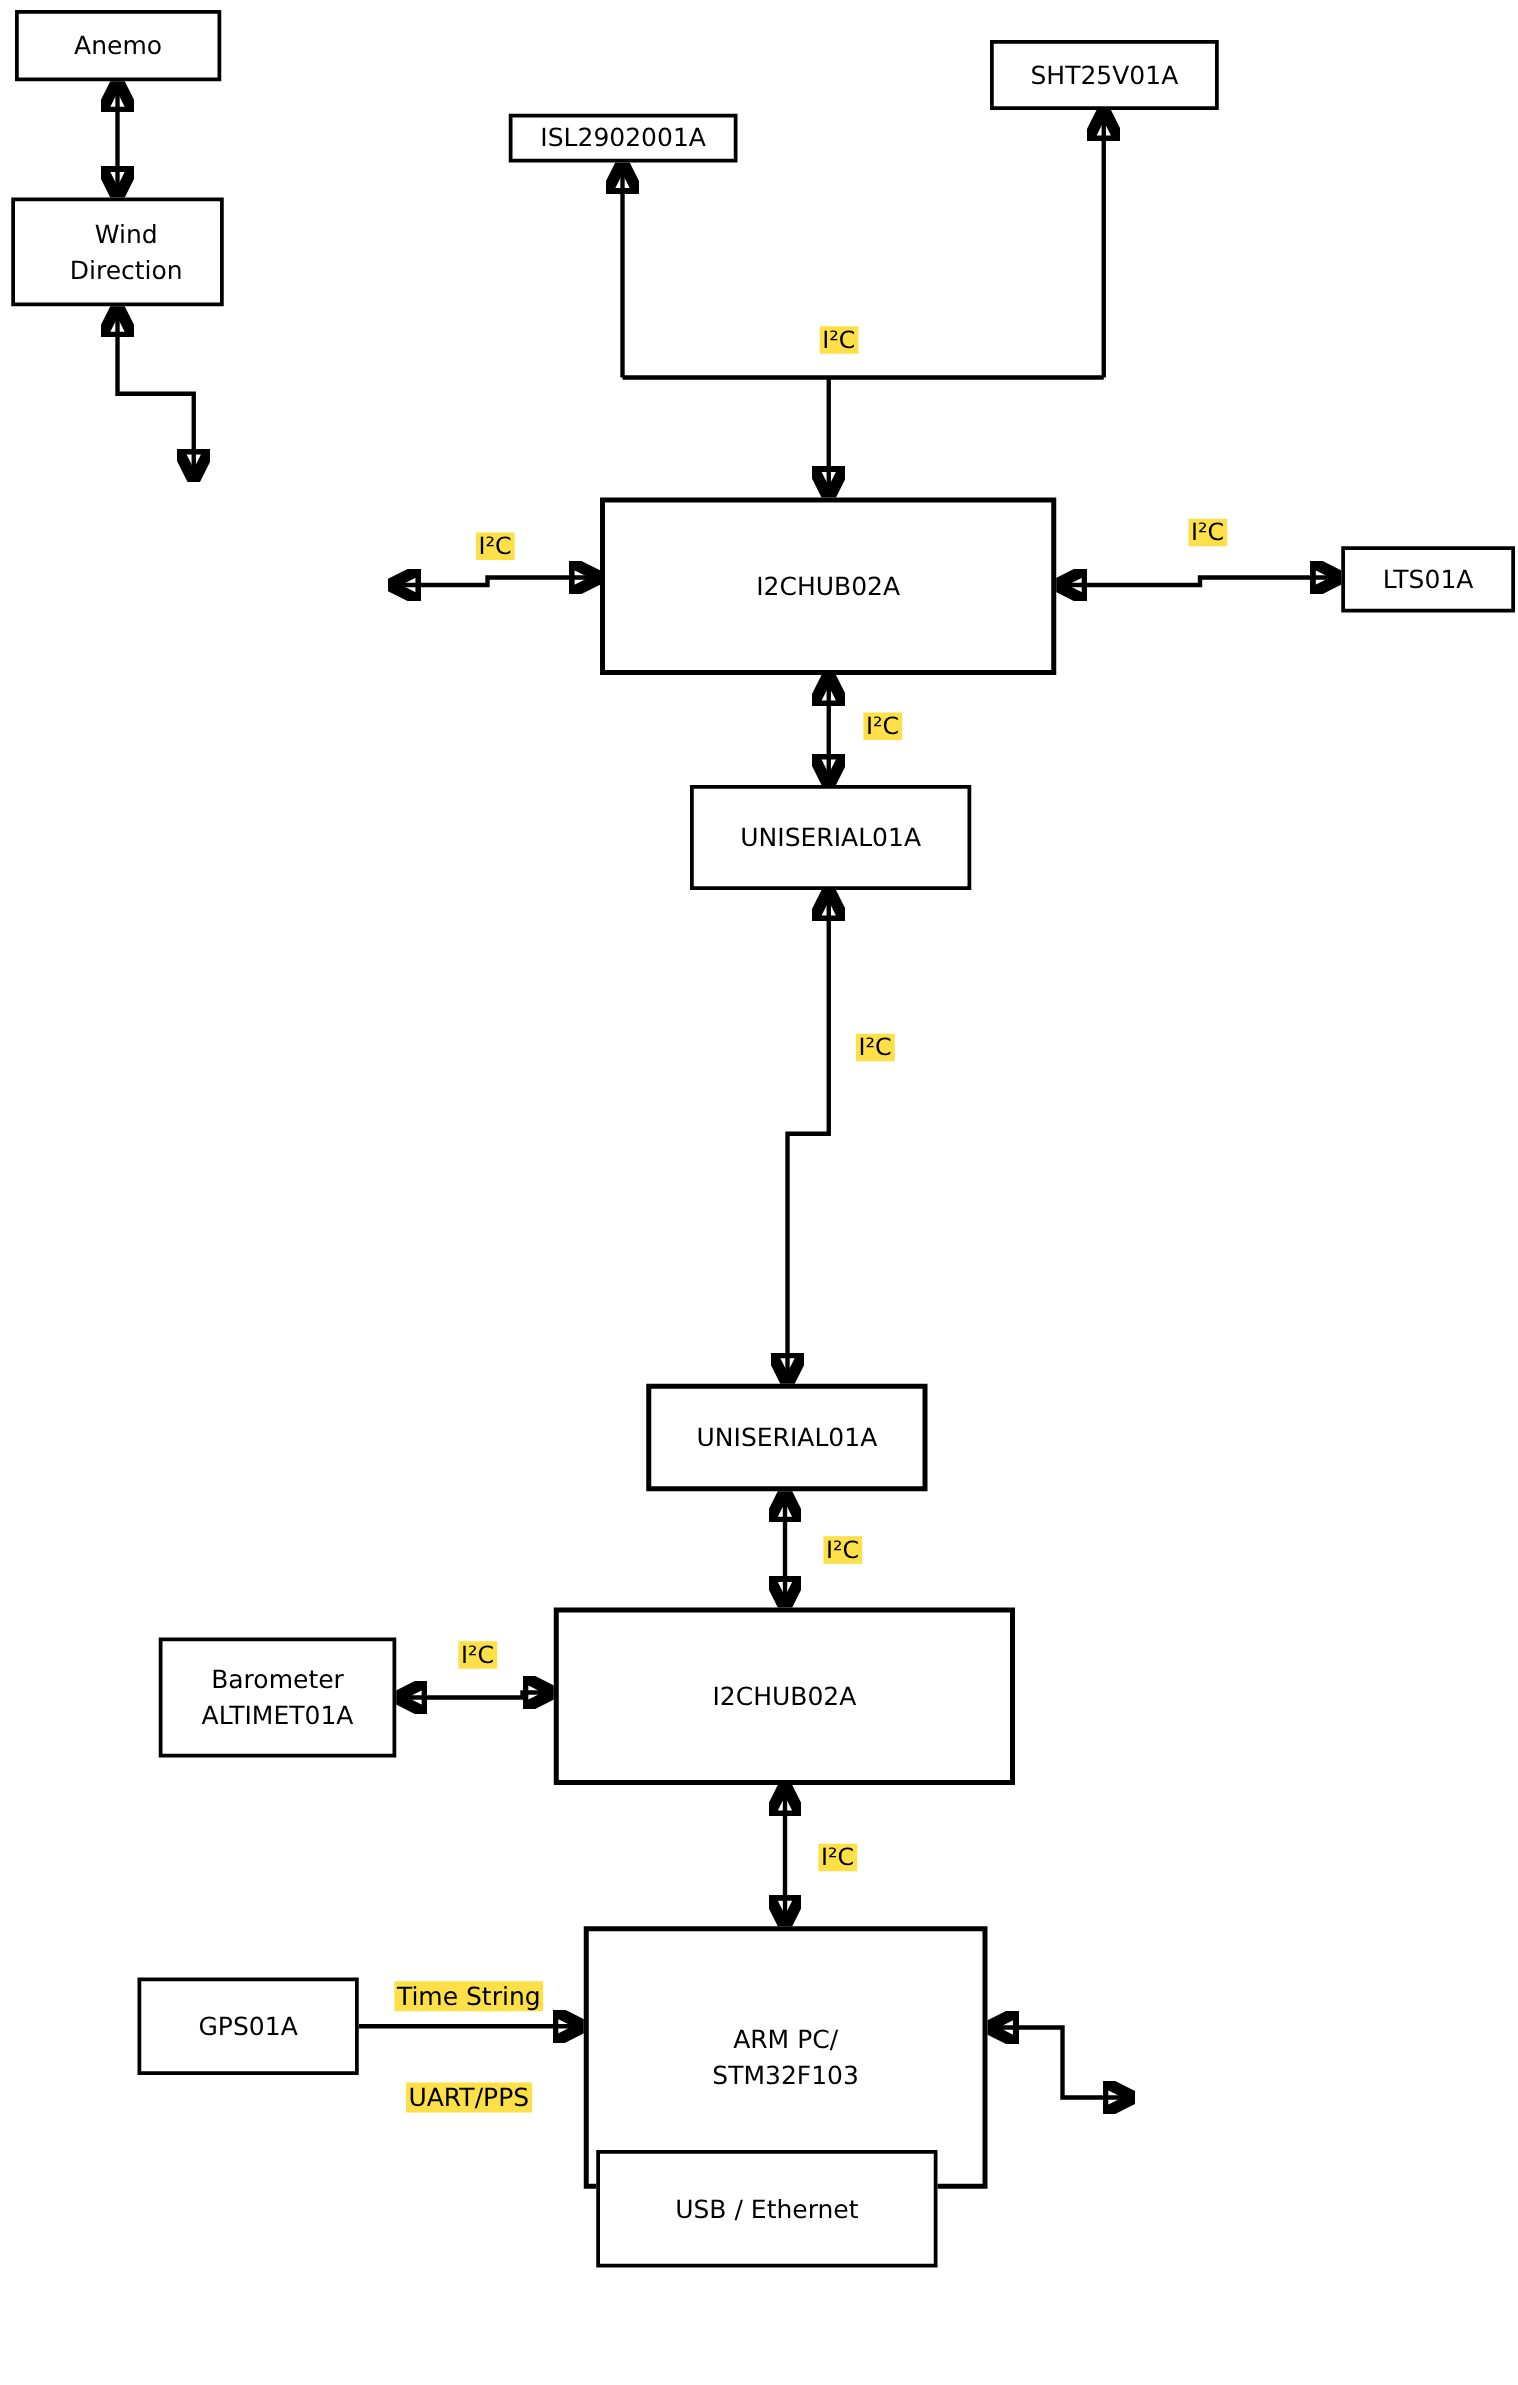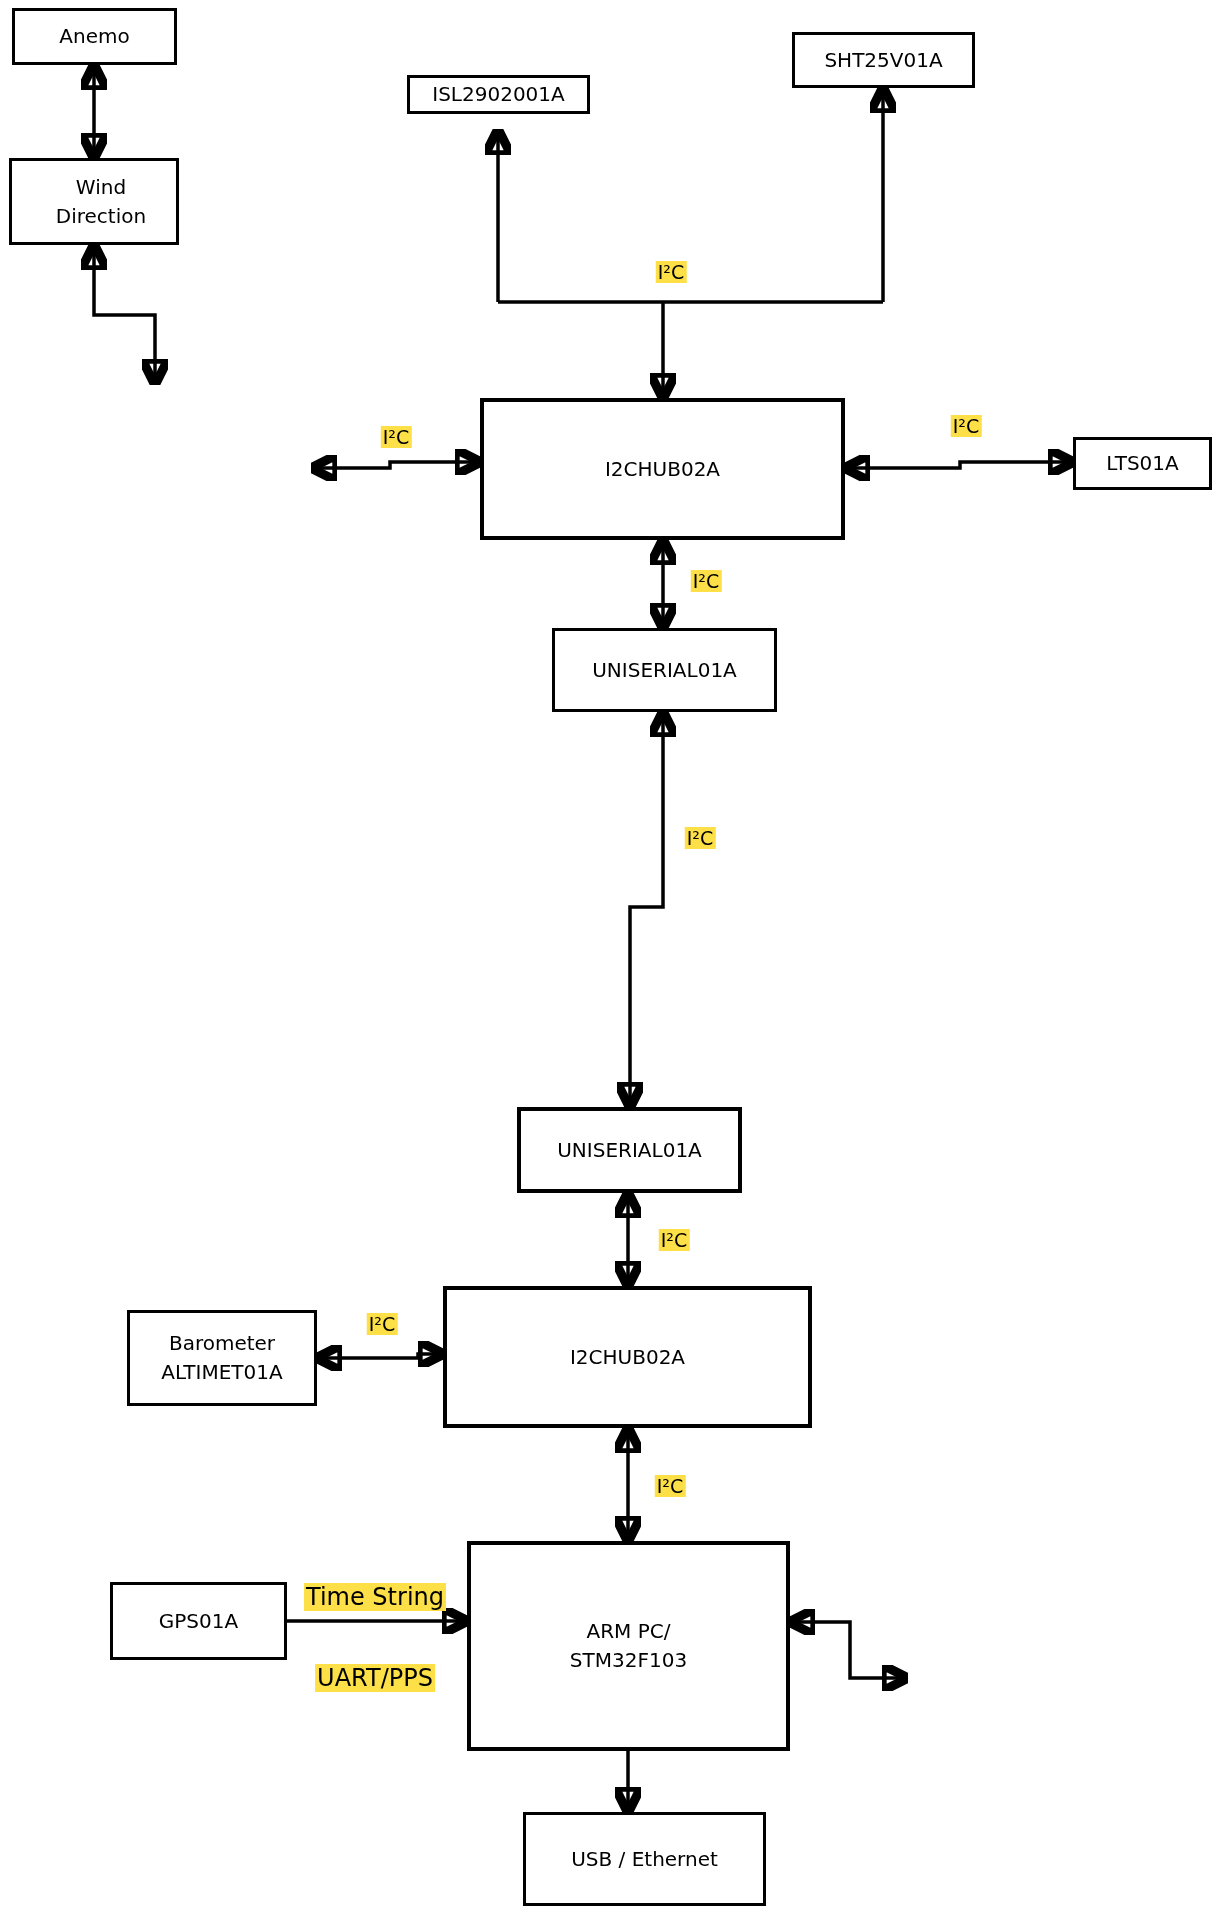--- a/index.html
+++ b/index.html
@@ -29,21 +29,21 @@
   }
   .box.thick{border-width:4px;}
   .elabel{
     position:absolute;
     transform:translate(-50%,-50%);
     font-size:19px;
     white-space:nowrap;
     background:#fde047;
     padding:0 2px;
   }
-  .elabel.big{font-size:24px;}
+  .elabel.big{font-size:20px;}
 </style>
 </head>
 <body>
 
 <div id="canvas">
 
   <svg id="wires" xmlns="http://www.w3.org/2000/svg" viewBox="0 0 1214 1908">
     <defs>
       <marker id="ah" viewBox="0 0 10 10" refX="9.5" refY="5" markerWidth="7.5" markerHeight="7.5" orient="auto-start-reverse">
         <path d="M0,0 L10,5 L0,10 z" fill="#000" stroke="none"></path>
@@ -70,21 +70,21 @@
   <div class="box" style="left:12px;top:8px;width:165px;height:57px;">
     <span>Anemo</span>
   </div>
 
   <div class="box" style="left:9px;top:158px;width:170px;height:87px;padding-left:14px;">
     <span>Wind</span>
     <span>Direction</span>
   </div>
 
 
-  <div class="box" style="left:407px;top:75px;width:183px;height:39px;">
+  <div class="box" style="left:407px;top:91px;width:183px;height:39px;">
     <span>ISL2902001A</span>
   </div>
 
   <div class="box" style="left:792px;top:32px;width:183px;height:56px;">
     <span>SHT25V01A</span>
   </div>
 
   <div class="box thick" style="left:480px;top:398px;width:365px;height:142px;">
     <span>I2CHUB02A</span>
   </div>
@@ -113,21 +113,21 @@
   <div class="box thick" style="left:467px;top:1541px;width:323px;height:210px;">
     <span>ARM PC/</span>
     <span>STM32F103</span>
   </div>
 
   <div class="box" style="left:110px;top:1582px;width:177px;height:78px;">
     <span>GPS01A</span>
   </div>
 
 
-  <div class="box" style="left:477px;top:1812px;width:243px;height:94px;margin-left:46px;">
+  <div class="box" style="left:477px;top:1720px;width:273px;height:94px;">
     <span>USB / Ethernet</span>
   </div>
 
   <div class="elabel" style="left:671px;top:272px;">I²C</div>
   <div class="elabel" style="left:396px;top:437px;">I²C</div>
   <div class="elabel" style="left:966px;top:426px;">I²C</div>
   <div class="elabel" style="left:706px;top:581px;">I²C</div>
   <div class="elabel" style="left:700px;top:838px;">I²C</div>
   <div class="elabel" style="left:674px;top:1240px;">I²C</div>
   <div class="elabel" style="left:382px;top:1324px;">I²C</div>

